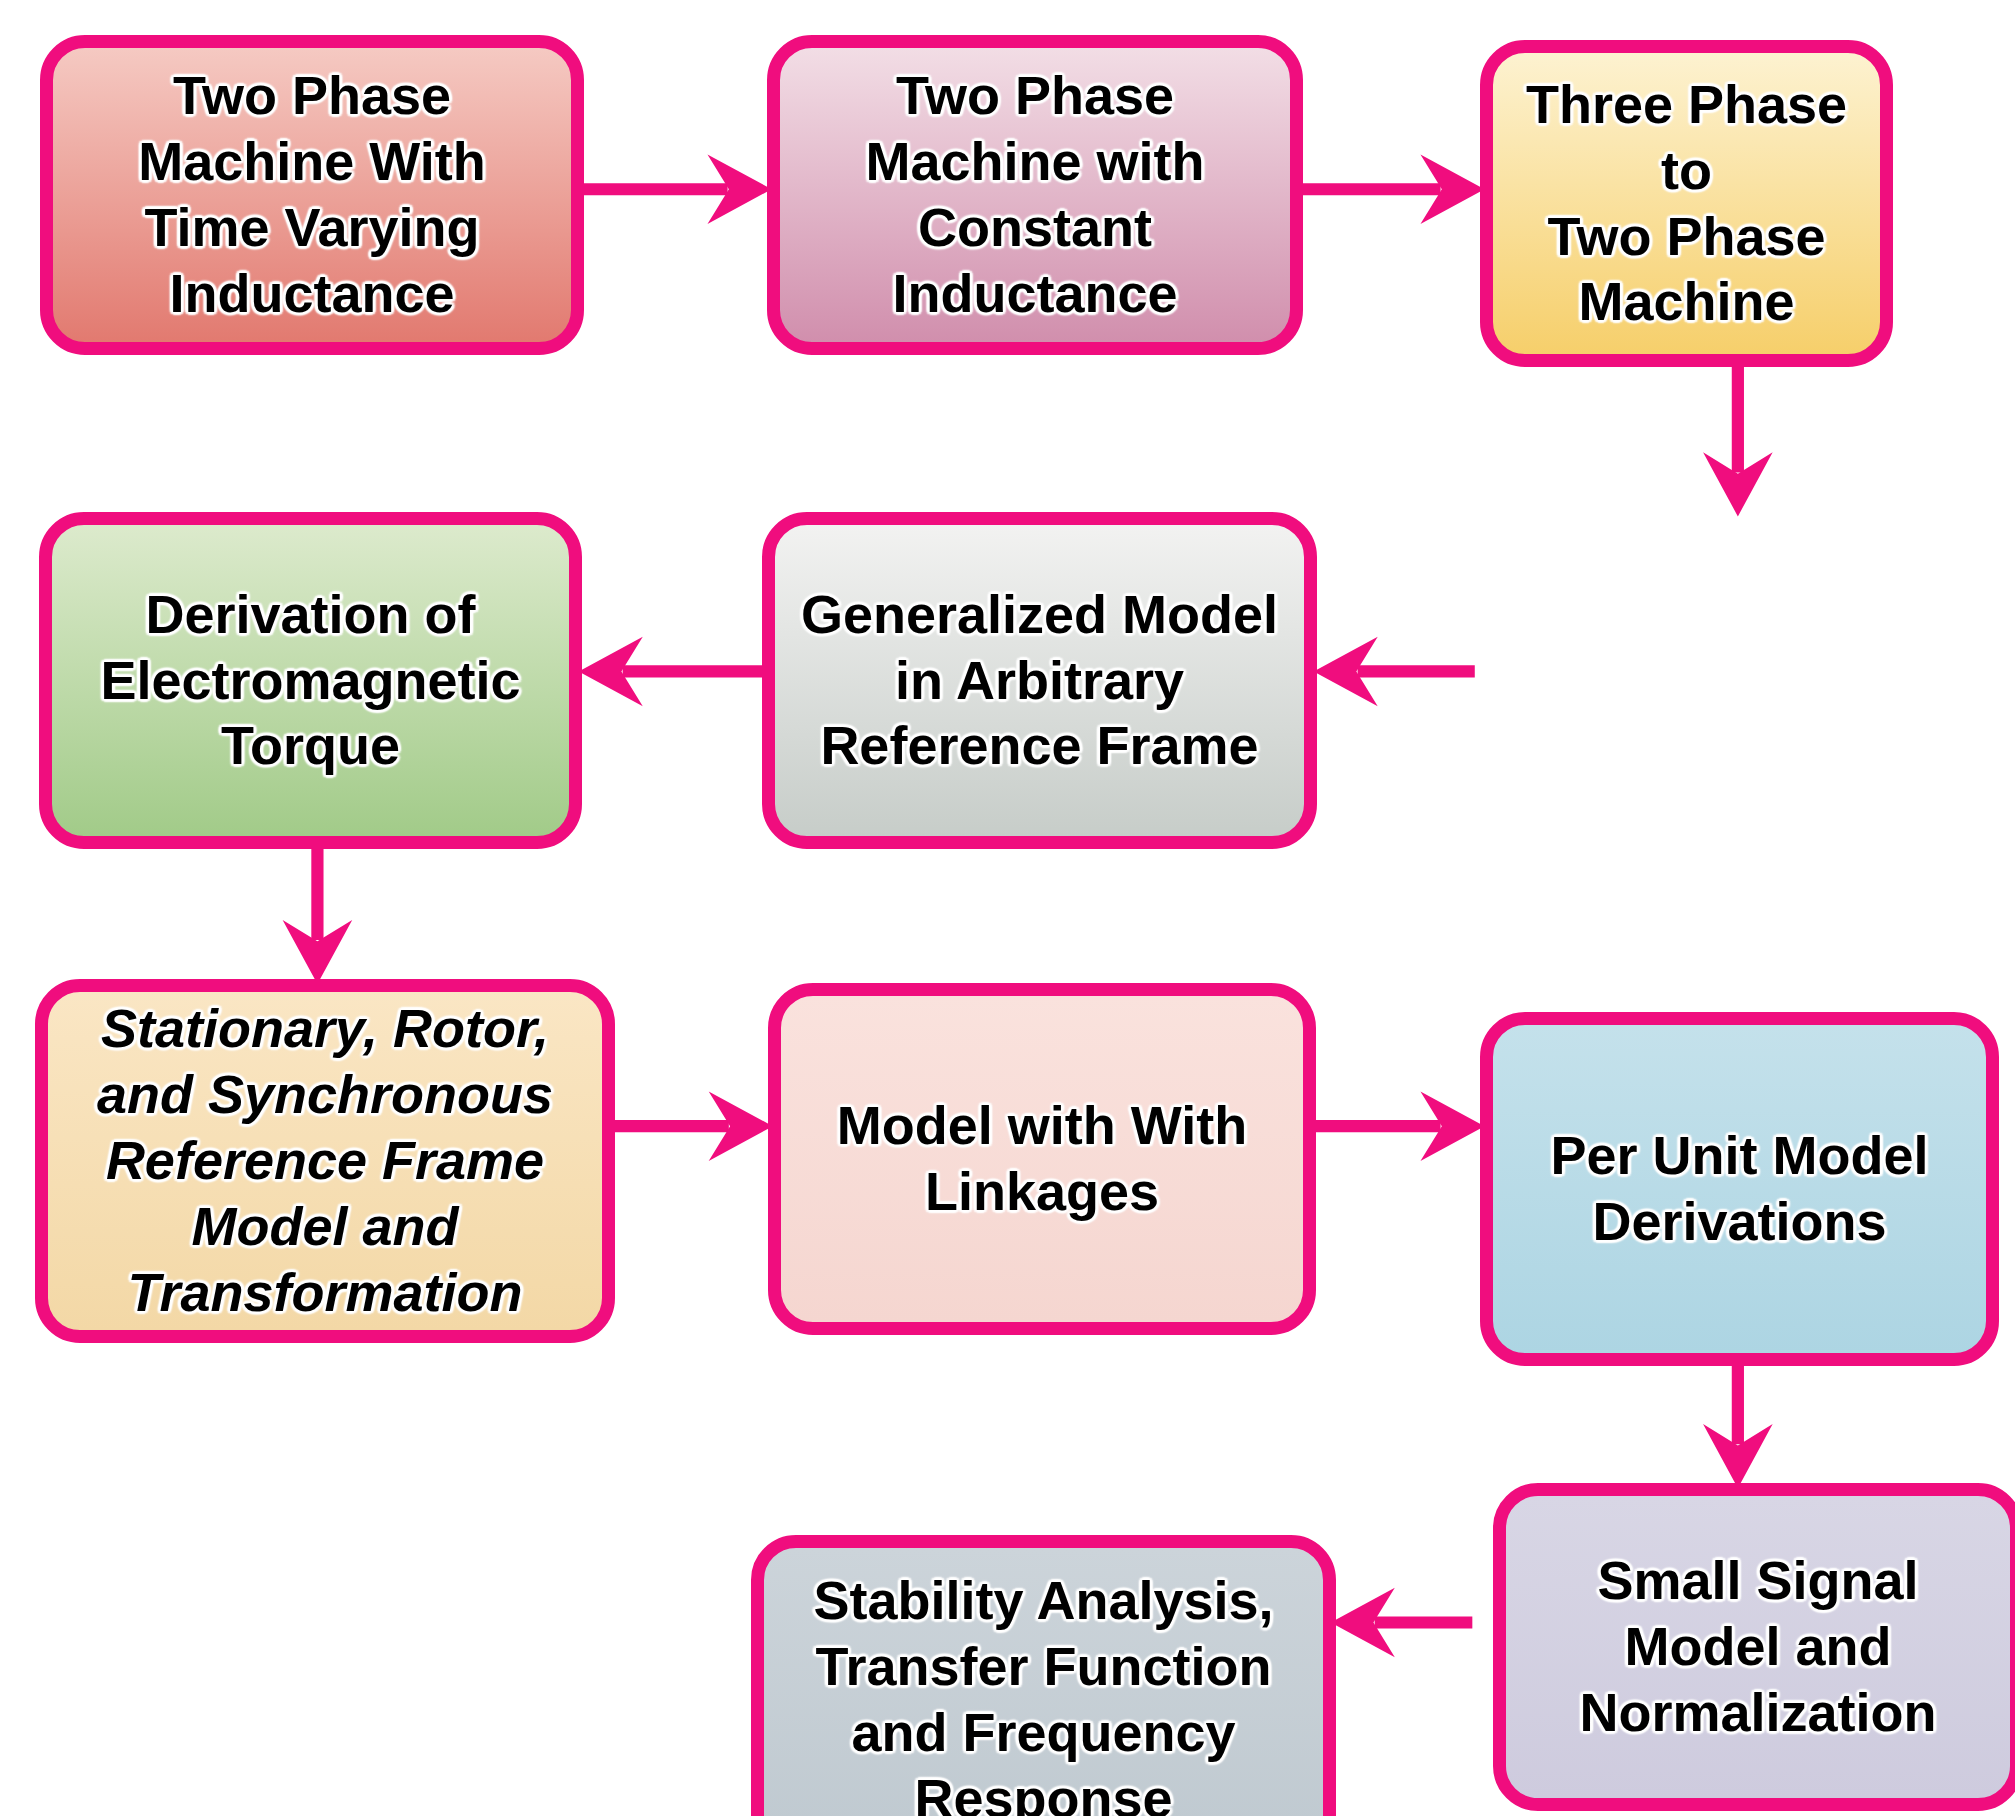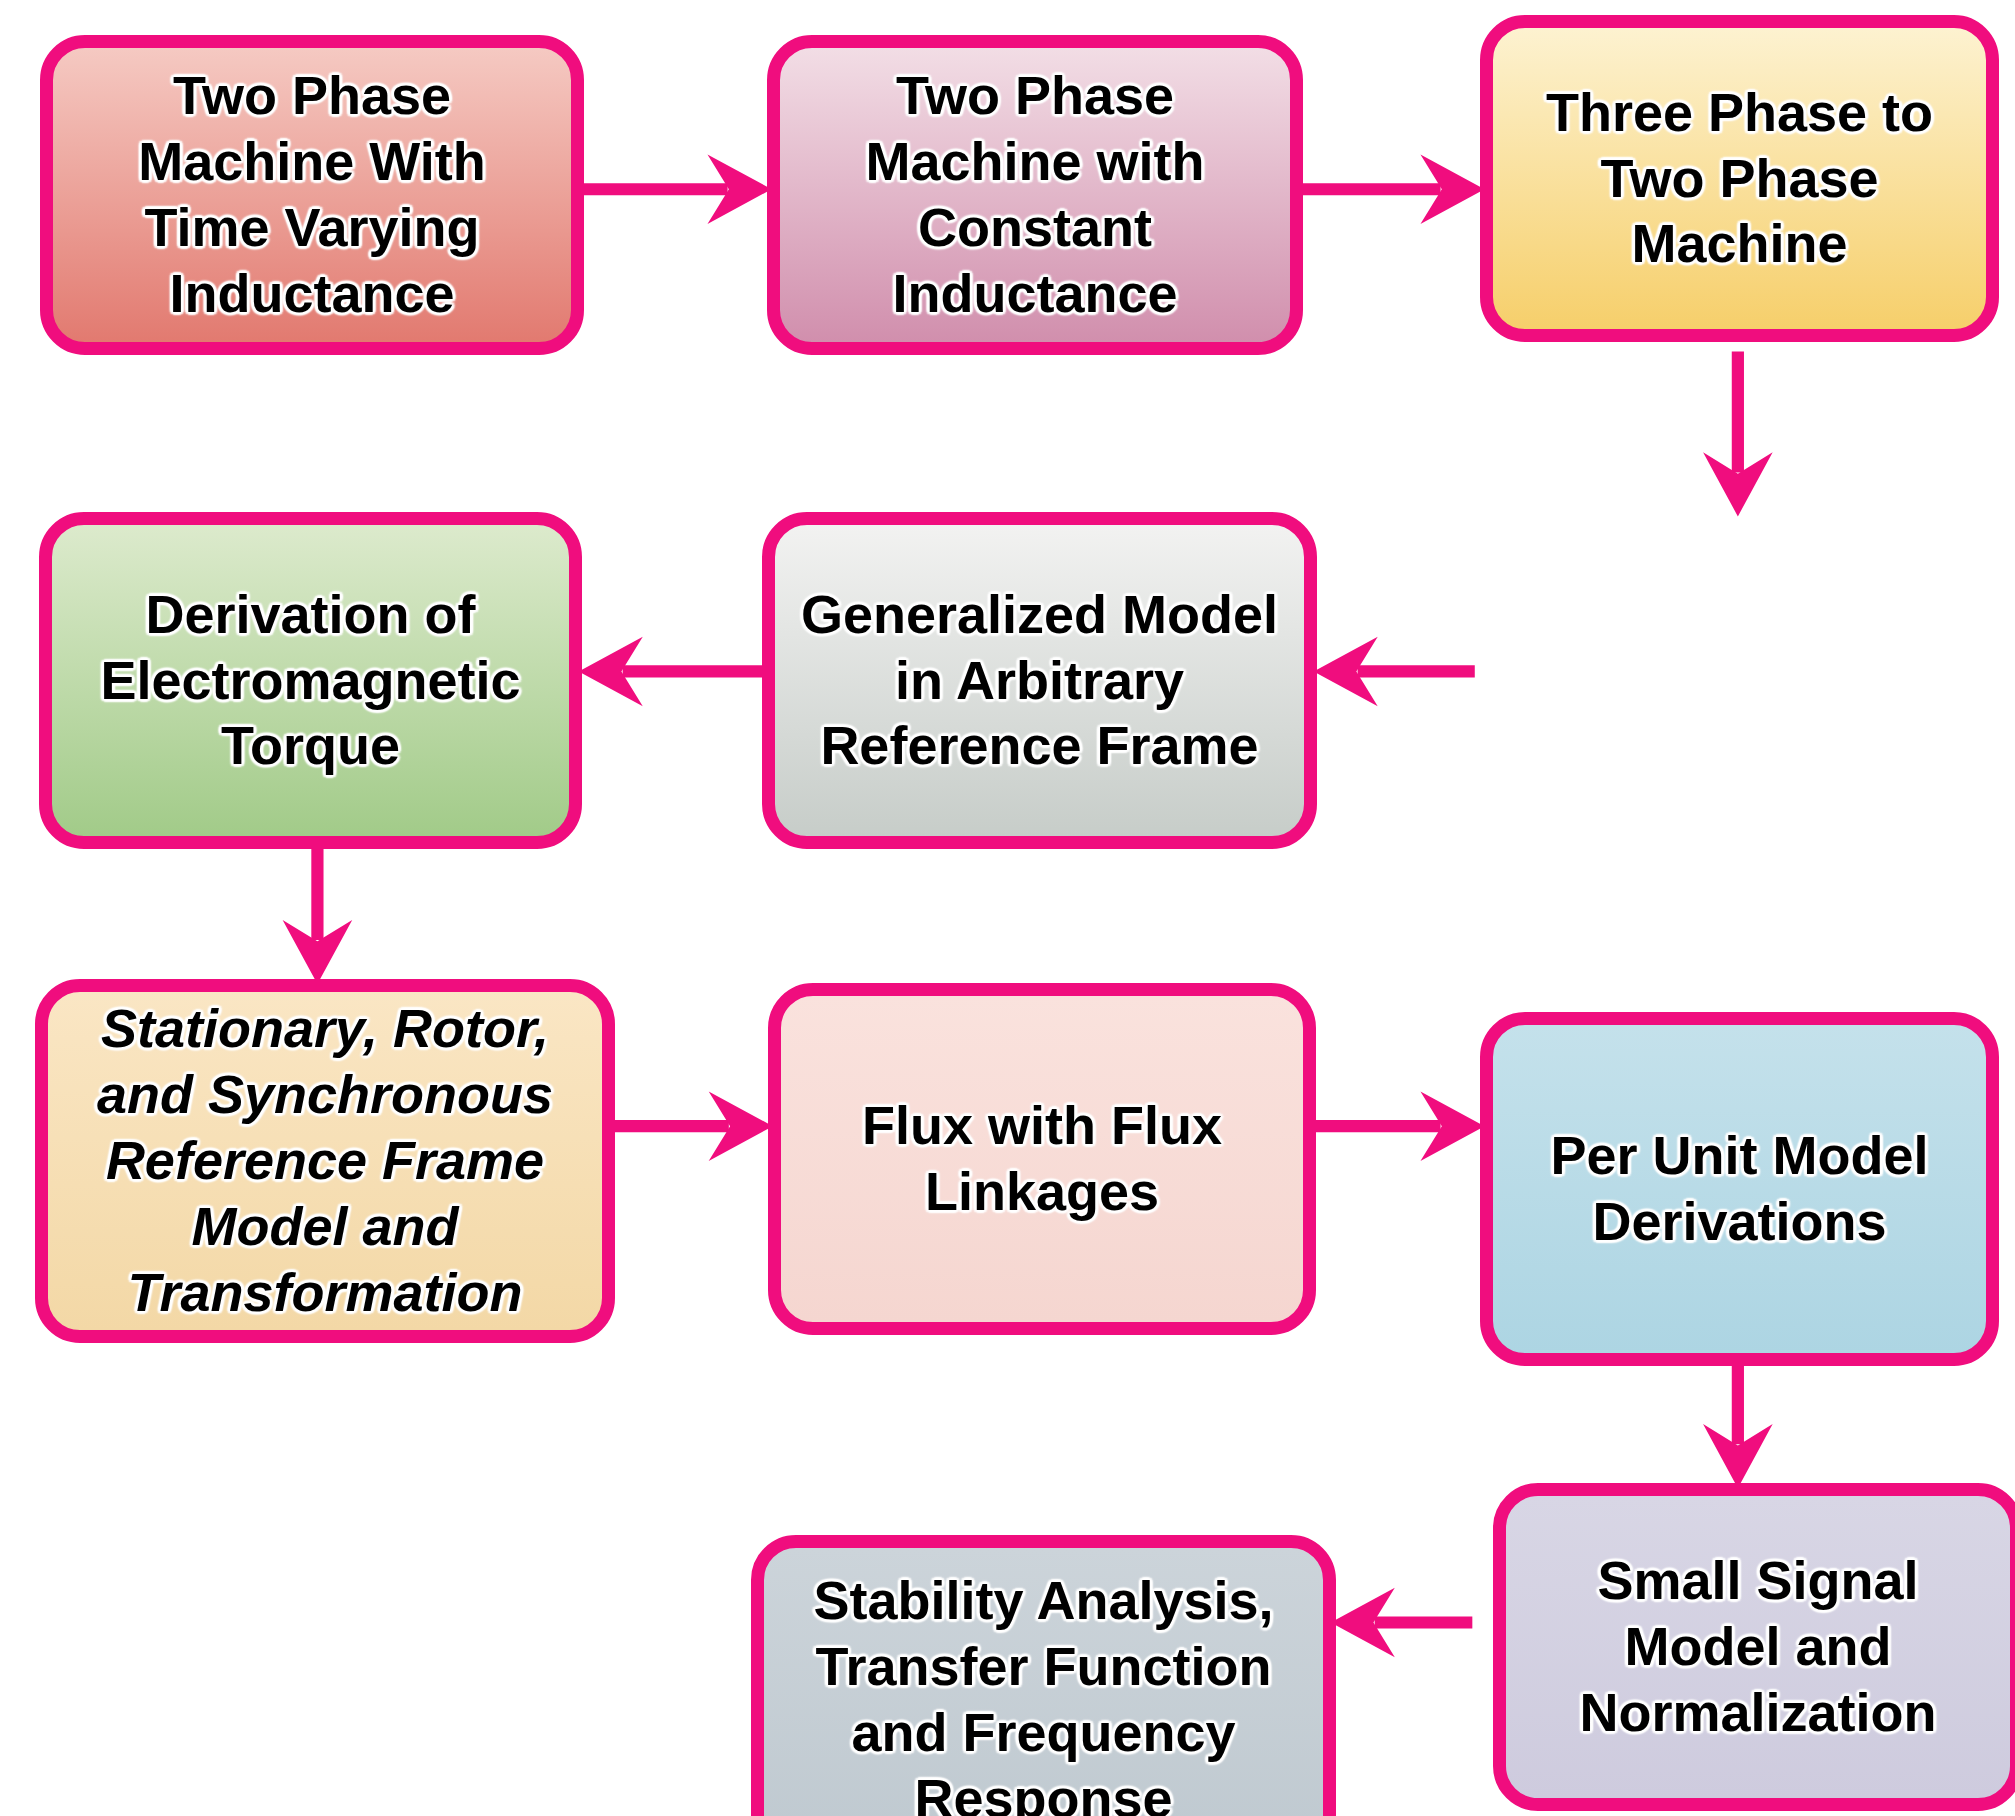--- a/index.html
+++ b/index.html
@@ -99,21 +99,21 @@
 Inductance</div>
   </div>
 
   <div class="node" style="left: 767px; top: 35px; width: 536px; height: 320px; background: linear-gradient(rgb(242, 221, 229) 0%, rgb(209, 143, 173) 100%);">
     <div class="label">Two Phase
 Machine with
 Constant
 Inductance</div>
   </div>
 
-  <div class="node" style="left: 1480px; top: 15px; width: 519px; height: 327px; background: linear-gradient(rgb(253, 242, 208) 0%, rgb(246, 207, 107) 100%);">
+  <div class="node" style="left: 1480px; top: 40px; width: 413px; height: 327px; background: linear-gradient(rgb(253, 242, 208) 0%, rgb(246, 207, 107) 100%);">
     <div class="label">Three Phase to
 Two Phase
 Machine</div>
   </div>
 
 
   <div class="node" style="left: 762px; top: 512px; width: 555px; height: 337px; background: linear-gradient(rgb(242, 242, 241) 0%, rgb(199, 205, 201) 100%);">
     <div class="label">Generalized Model
 in Arbitrary
 Reference Frame</div>
@@ -127,21 +127,21 @@
 
   <div class="node" style="left: 35px; top: 979px; width: 580px; height: 364px; background: linear-gradient(rgb(250, 230, 196) 0%, rgb(243, 216, 166) 100%); font-style: italic;">
     <div class="label">Stationary, Rotor,
 and Synchronous
 Reference Frame
 Model and
 Transformation</div>
   </div>
 
   <div class="node" style="left: 768px; top: 983px; width: 548px; height: 352px; background: linear-gradient(rgb(250, 226, 221) 0%, rgb(245, 214, 208) 100%);">
-    <div class="label">Flux with Flux
+    <div class="label">Model with With
 Linkages</div>
   </div>
 
   <div class="node" style="left: 1480px; top: 1012px; width: 519px; height: 354px; background: linear-gradient(rgb(196, 225, 235) 0%, rgb(173, 213, 227) 100%);">
     <div class="label">Per Unit Model
 Derivations</div>
   </div>
 
   <div class="node" style="left: 1469px; top: 1483px; width: 530px; height: 328px; background: linear-gradient(rgb(216, 214, 229) 0%, rgb(206, 203, 222) 100%); margin-left: 24px;">
     <div class="label">Small Signal

